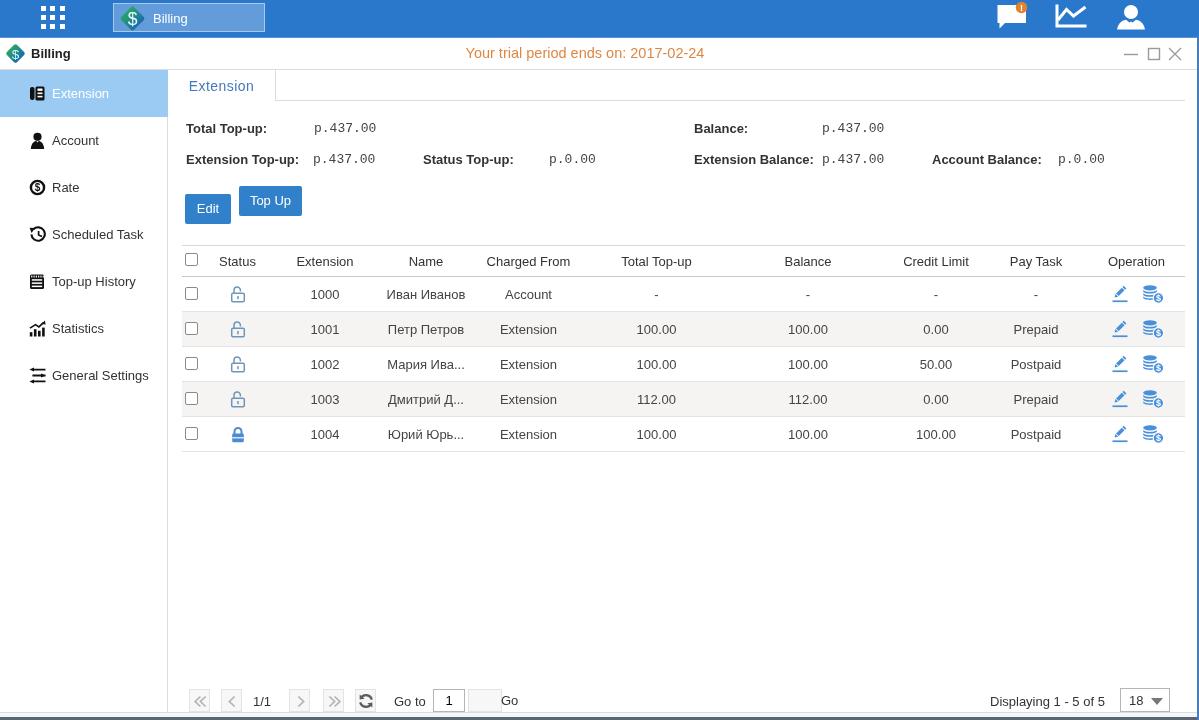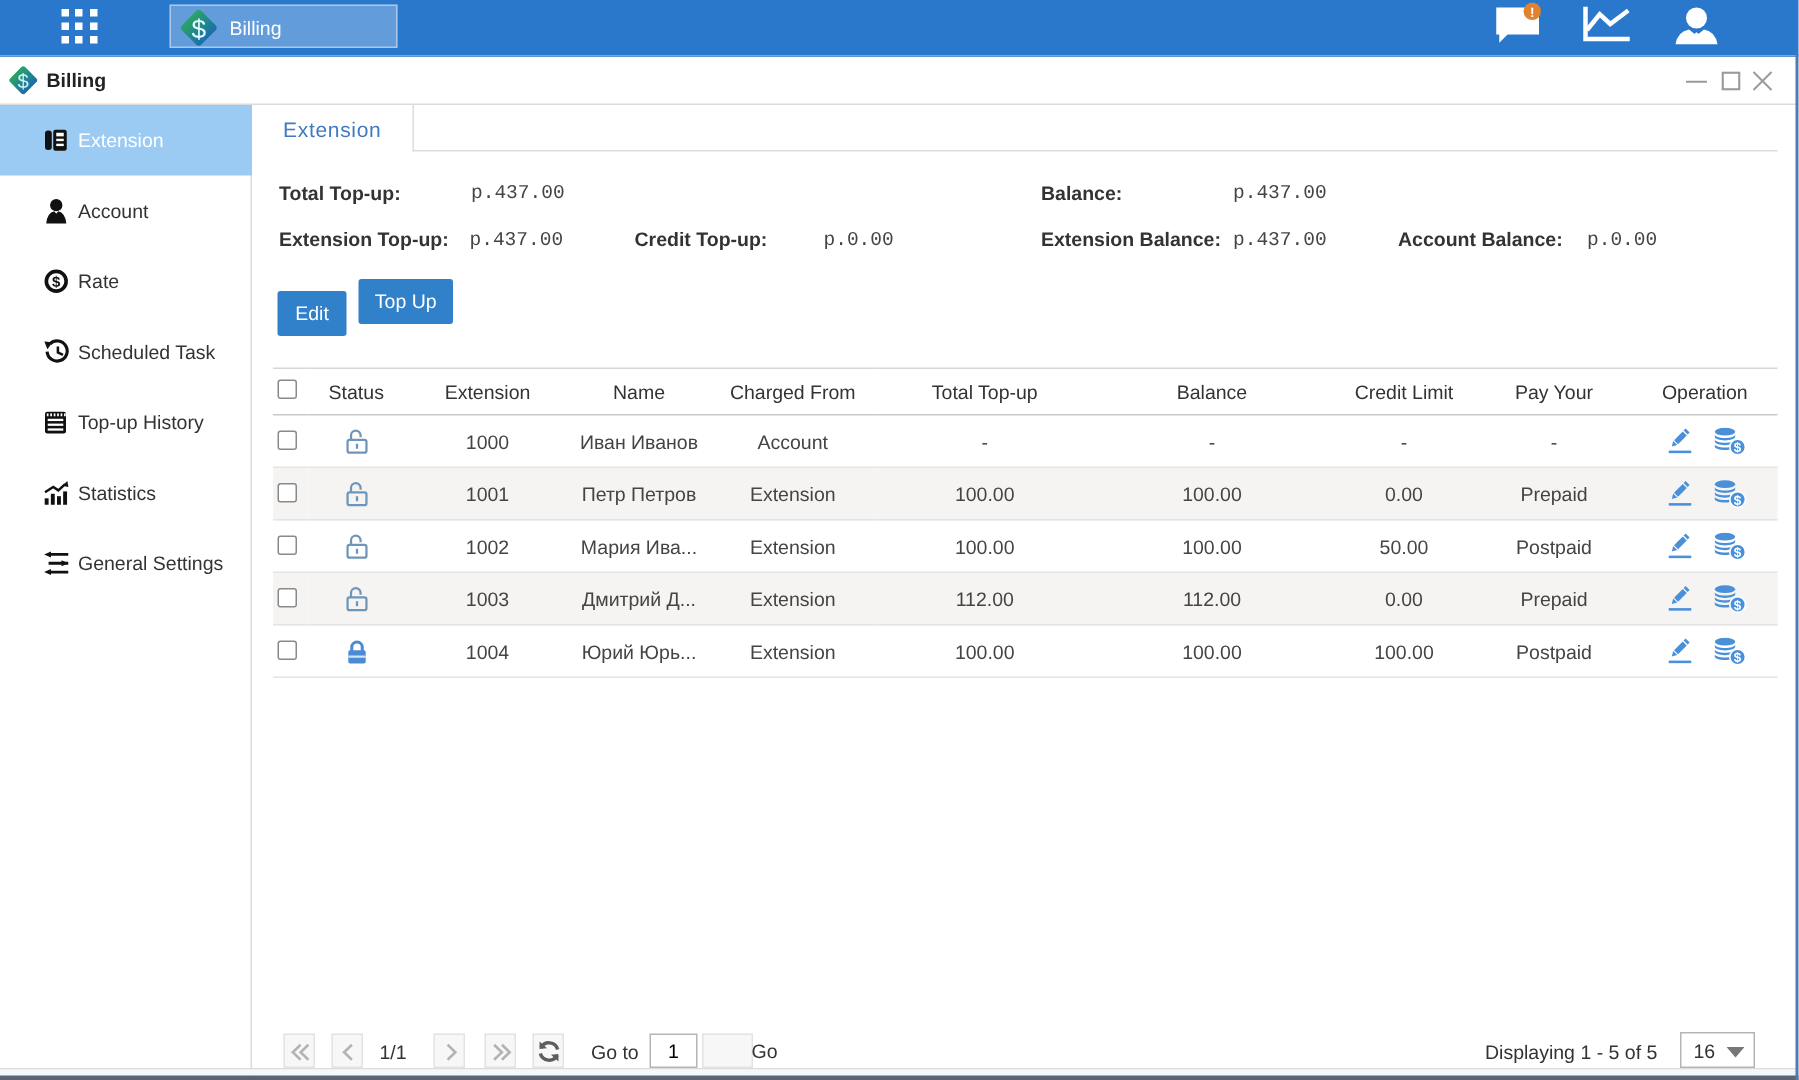--- a/index.html
+++ b/index.html
@@ -92,20 +92,21 @@
     <defs>
         <linearGradient id="dg2" x1="0" y1="0" x2="1" y2="0">
           <stop offset="0" stop-color="#2aa566"></stop>
           <stop offset="1" stop-color="#1b6cae"></stop>
         </linearGradient>
       </defs>
     <rect x="3.4" y="3.4" width="14.2" height="14.2" rx="2" fill="url(#dg2)" transform="rotate(45 10.5 10.5)"></rect>
     <text x="10.5" y="15.7" font-size="13.5" fill="#d2f4f6" text-anchor="middle" font-family="Liberation Sans">$</text>
   </svg>
   <span class="name">Billing</span>
+  <div id="trial">Your trial period ends on: 2017-02-24</div>
   <svg id="winctl" width="70" height="32" viewBox="0 0 70 32">
     <line x1="7" y1="16.5" x2="21" y2="16.5" stroke="#9a9a9a" stroke-width="1.4"></line>
     <rect x="31.5" y="10.5" width="11" height="11" fill="none" stroke="#9a9a9a" stroke-width="1.4"></rect>
     <path d="M52 10 l12 12 M64 10 l-12 12" stroke="#9a9a9a" stroke-width="1.3"></path>
   </svg>
 </div>
 <div id="sidebar">
   <div class="sitem sel" style="top:0">
     <svg class="ic" width="17" height="17" viewBox="0 0 17 17">
         <rect x="1" y="2" width="4.5" height="13" rx="2" fill="#111"></rect>
@@ -179,21 +180,21 @@
     <div class="divider"></div>
     <div class="underline"></div>
     <div class="tabtext">Extension</div>
   </div>
   <span class="lbl-b" style="left:18px; top:51px">Total Top-up:</span>
   <span class="val" style="left:146px; top:51px">p.437.00</span>
   <span class="lbl-b" style="left:526px; top:51px">Balance:</span>
   <span class="val" style="left:654px; top:51px">p.437.00</span>
   <span class="lbl-b" style="left:18px; top:82px">Extension Top-up:</span>
   <span class="val" style="left:145px; top:82px">p.437.00</span>
-  <span class="lbl-b" style="left:255px; top:82px">Credit Top-up:</span>
+  <span class="lbl-b" style="left:255px; top:82px">Status Top-up:</span>
   <span class="val" style="left:381px; top:82px">p.0.00</span>
   <span class="lbl-b" style="left:526px; top:82px">Extension Balance:</span>
   <span class="val" style="left:654px; top:82px">p.437.00</span>
   <span class="lbl-b" style="left:764px; top:82px">Account Balance:</span>
   <span class="val" style="left:890px; top:82px">p.0.00</span>
   <div class="btn" style="left:17px; top:124px; width:46px; height:30px; line-height:30px;text-align:center;">Edit</div>
   <div class="btn" style="left:71px; top:116px; width:63px; height:30px; line-height:30px;">Top Up</div>
   <table id="grid">
     <colgroup>
       <col style="width:23px">
@@ -210,21 +211,21 @@
     <tbody>
         <tr>
       <th><span class="cb"></span></th>
           <th>Status</th>
           <th>Extension</th>
           <th>Name</th>
           <th>Charged From</th>
           <th>Total Top-up</th>
           <th>Balance</th>
           <th>Credit Limit</th>
-          <th>Pay Your</th>
+          <th>Pay Task</th>
           <th>Operation</th>
     </tr>
     <tr>
       <td><span class="cb"></span></td>
           <td><svg width="16" height="19" viewBox="0 0 16 19" style="vertical-align:middle">
               <path d="M4 8.3 V5.3 a3.2 3.2 0 0 1 6.4 0 V6.5" stroke="#6e96ba" stroke-width="1.5" fill="none"></path>
               <rect x="1.7" y="8.3" width="12.6" height="8.5" rx="1.3" stroke="#6e96ba" stroke-width="1.5" fill="none"></rect>
               <line x1="8" y1="10.9" x2="8" y2="14.2" stroke="#6e96ba" stroke-width="1.5"></line>
             </svg></td>
           <td>1000</td>
@@ -390,21 +391,21 @@
           <path d="M13.8 6.6 a6.1 6.1 0 0 0 -11.2 -1.2" stroke="#5d5d5d" stroke-width="2.3" fill="none"></path>
           <path d="M1.7 1.4 v5 l5 -0.6 z" fill="#5d5d5d"></path>
           <path d="M2.2 9.4 a6.1 6.1 0 0 0 11.2 1.2" stroke="#5d5d5d" stroke-width="2.3" fill="none"></path>
           <path d="M14.3 14.6 v-5 l-5 0.6 z" fill="#5d5d5d"></path>
         </svg></div>
 <span class="ptext" style="left:212px">Go to</span>
 <input style="position: absolute; left: 251px; top: 1px; width: 32px; height: 23px; border: 1px solid rgb(181, 181, 181); font-size: 13px; text-align: center; padding: 0px; font-family: &quot;Liberation Sans&quot;, sans-serif;" value="1">
 <div class="pbtn" style="left:286px;width:26px;font-size:13px;color:#333;padding-left:32px;">Go</div>
 <span class="ptext" style="left:808px">Displaying 1 - 5 of 5</span>
 <div style="position:absolute;left:938px;top:0;width:50px;height:24px;border:1px solid #b5b5b5;background:#fff;">
-  <span style="position:absolute;left:8px;top:4px;color:#333;">16</span>
+  <span style="position:absolute;left:8px;top:4px;color:#333;">18</span>
   <svg width="12" height="8" viewBox="0 0 12 8" style="position:absolute;right:6px;top:9px">
           <path d="M0 0 h12 l-6 7 z" fill="#777"></path>
         </svg>
 </div>
   </div>
 </div>
 <div style="position:absolute;left:0;top:712px;width:1199px;height:1px;background:#dcdcdc;"></div>
 <div id="bottomstrip" style="position:absolute;left:0;top:713px;width:1199px;height:4px;background:#f2f7fb;"></div>
 <div style="position:absolute;left:0;top:717px;width:1199px;height:3px;background:#5a6571;"></div>
 <div style="position:absolute;right:0;top:36px;width:2px;height:684px;background:#4a7cb5;"></div>

